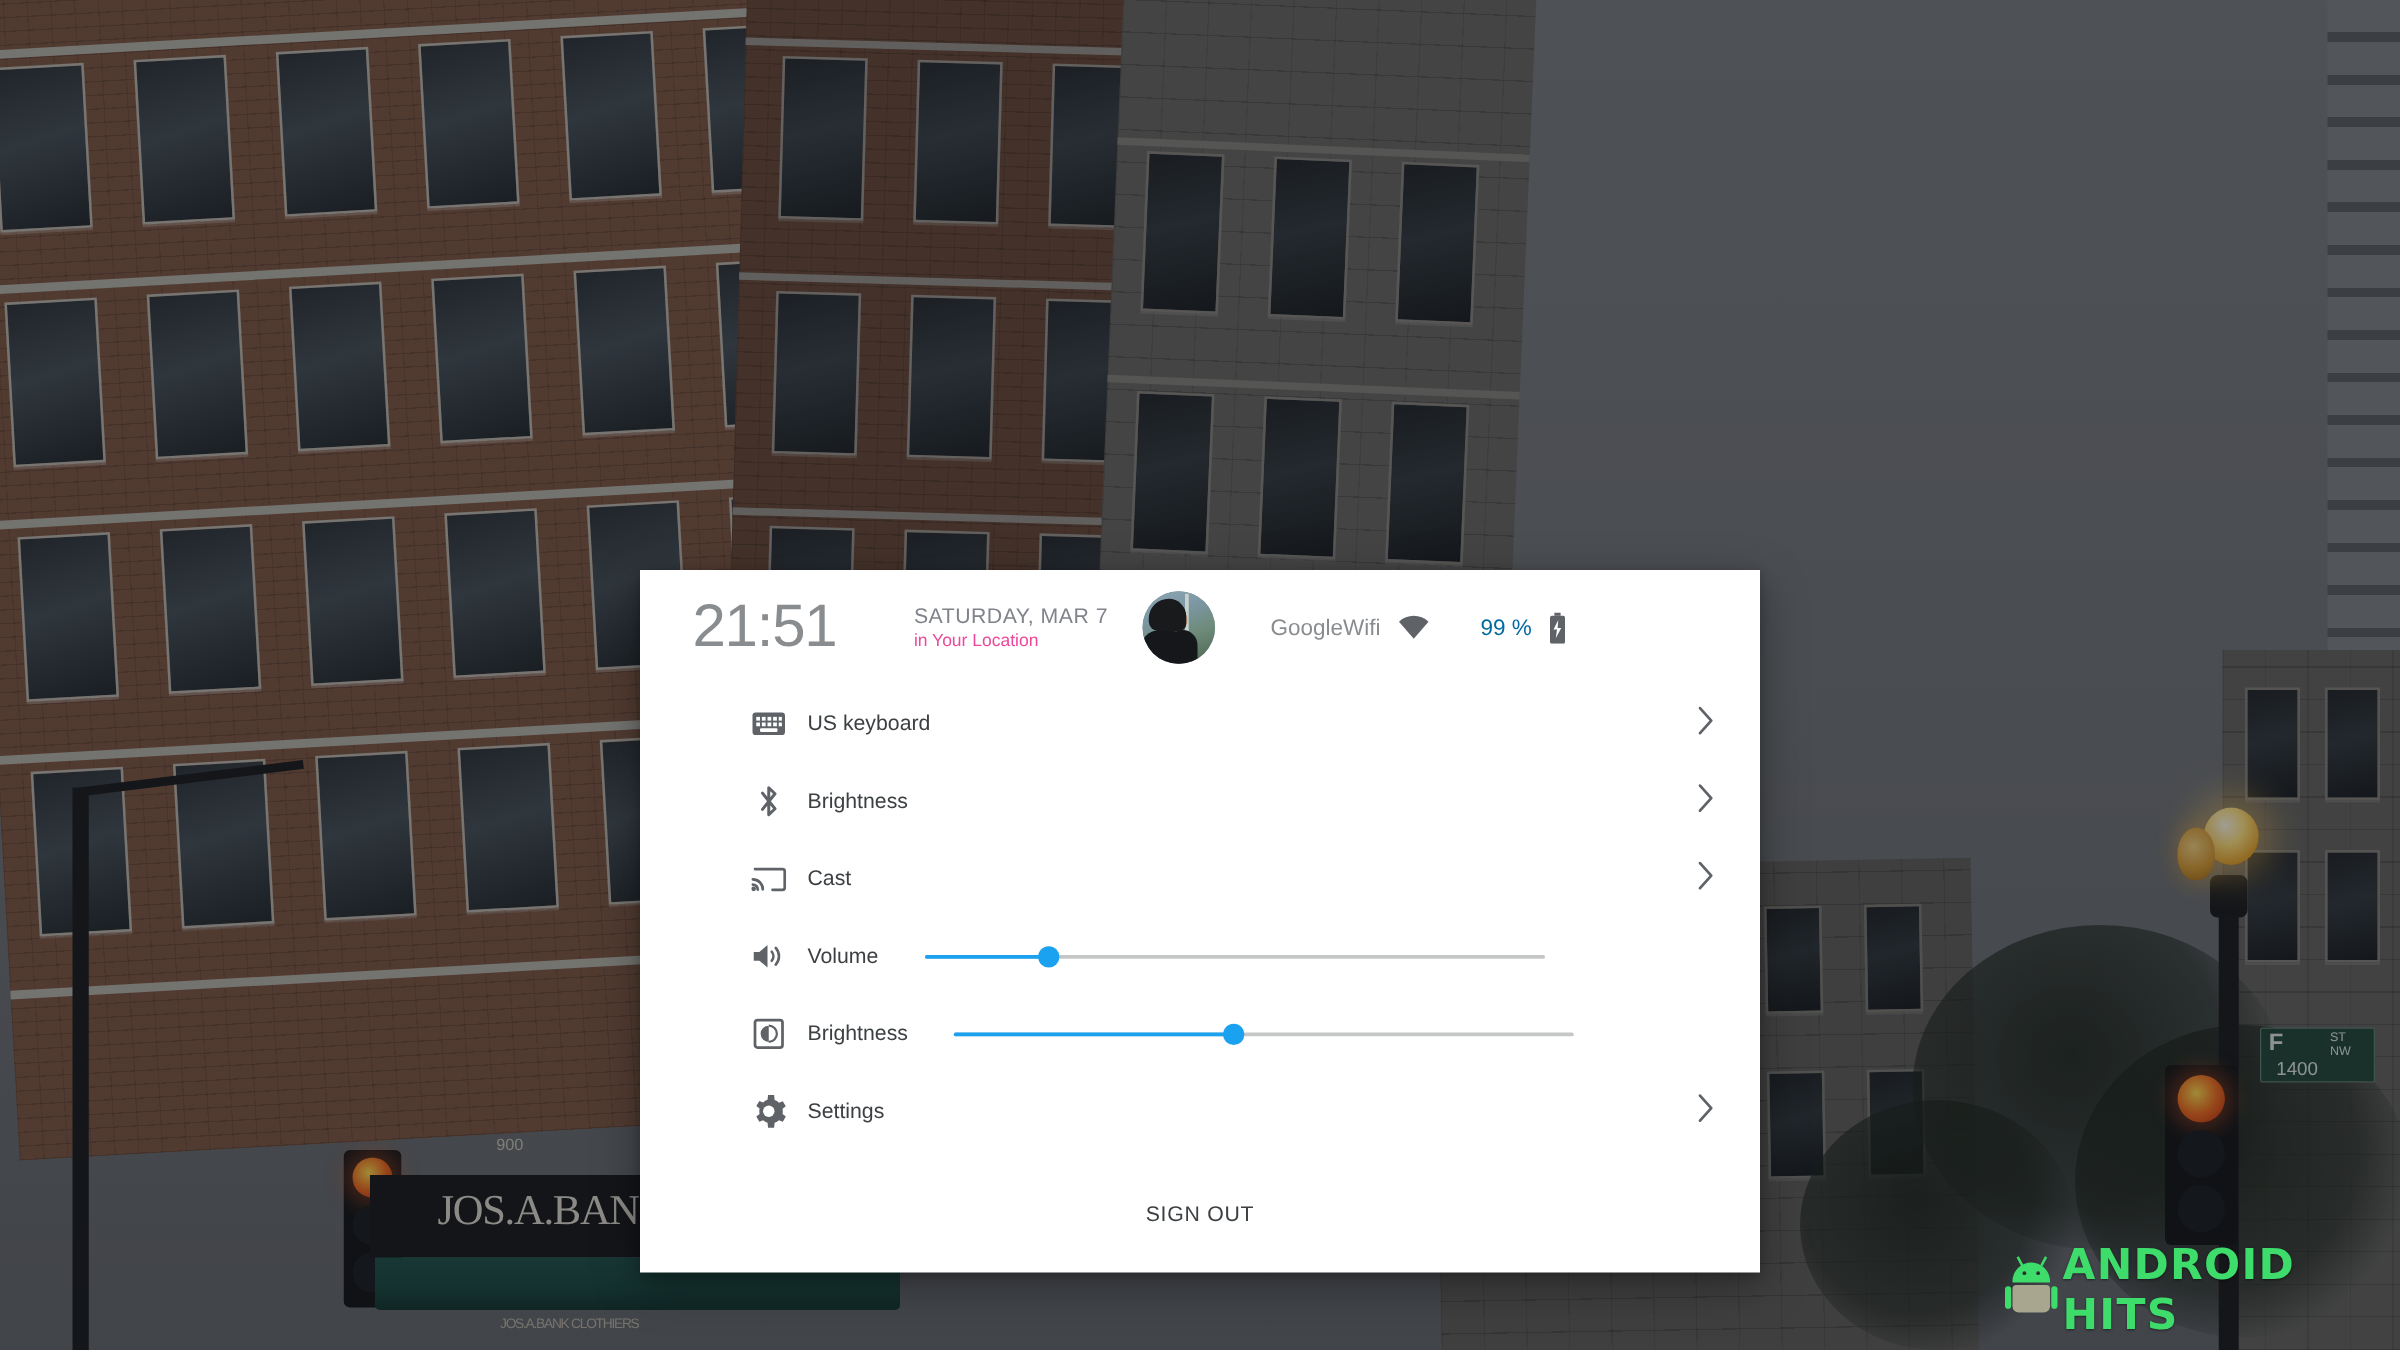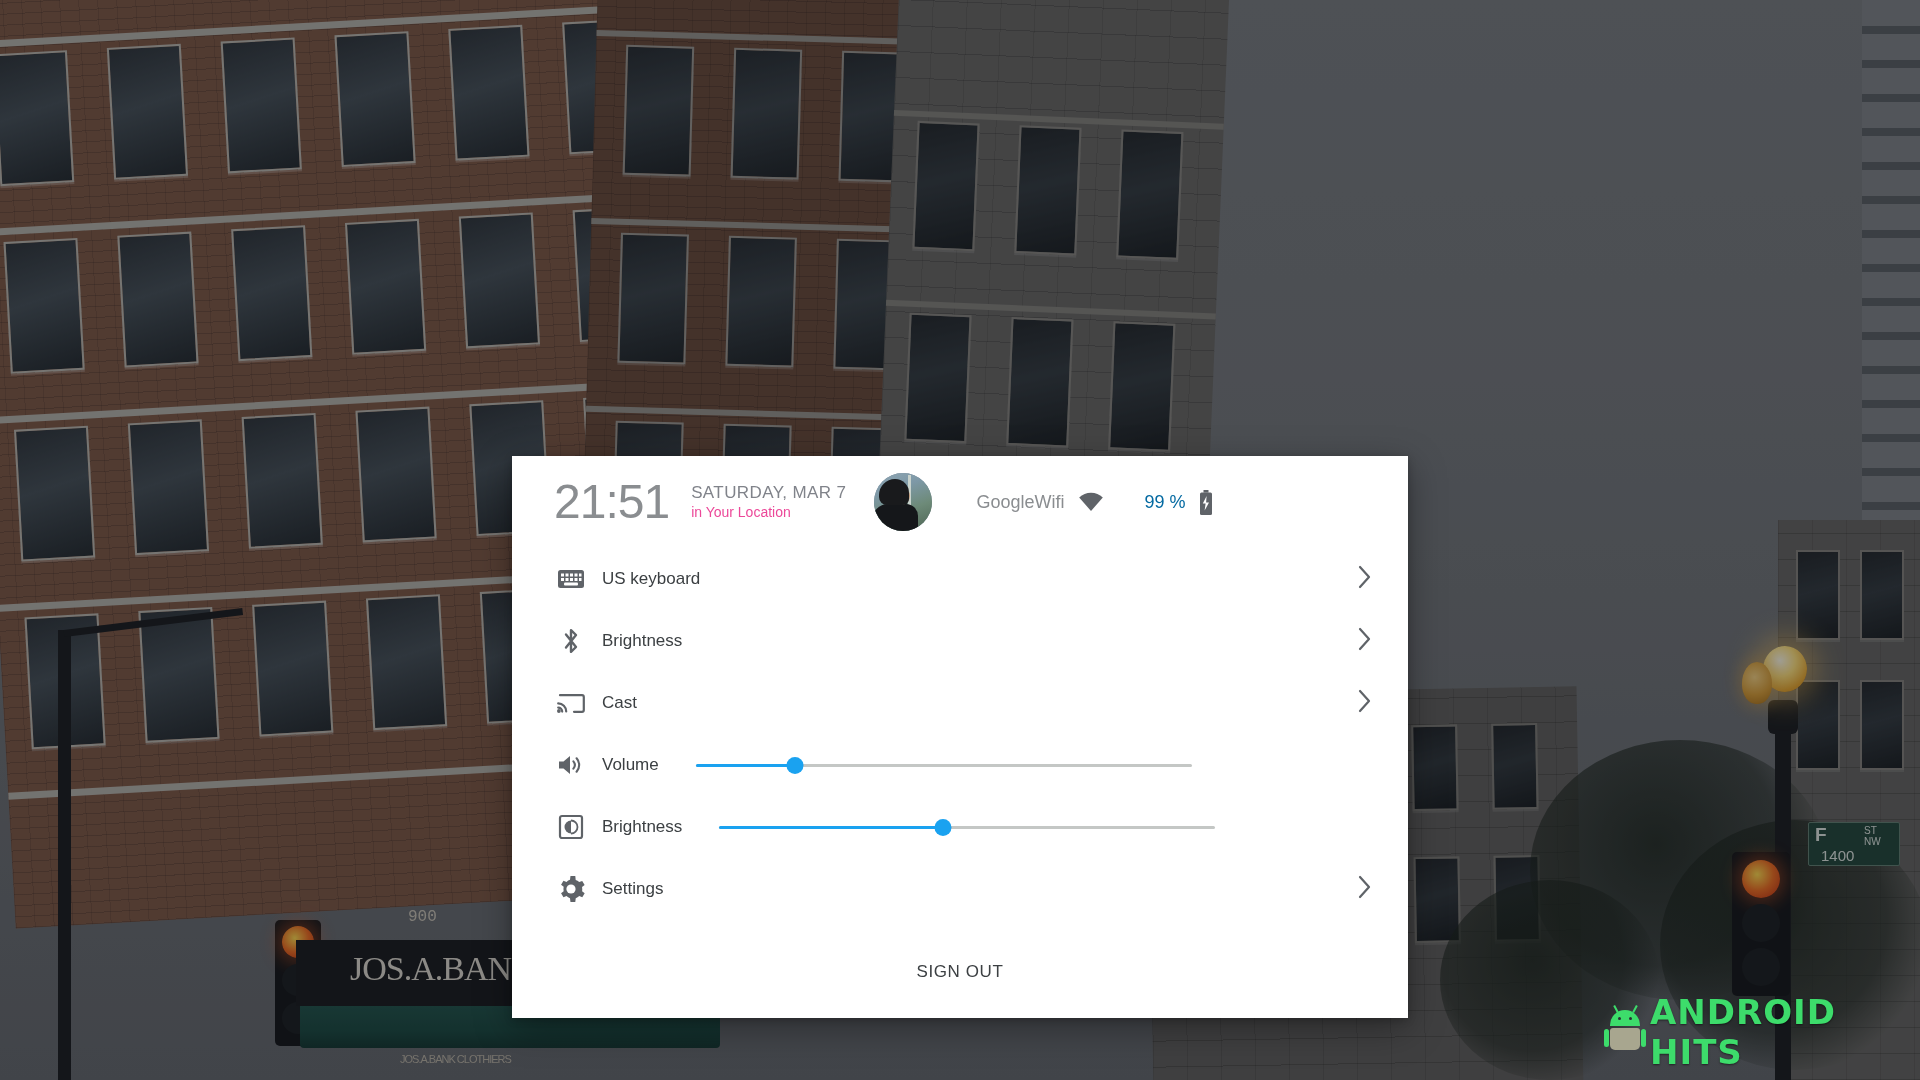--- a/index.html
+++ b/index.html
@@ -123,21 +123,21 @@
   }
 
   
   #tray-header {
     display:flex; align-items:center; height:92px; padding:0 0 0 42px;
   }
   .clock {
     font-size:48px; color:#8a8d90; font-weight:300;
     letter-spacing:-1px; line-height:1; margin-right:22px;
   }
-  .datewrap { display:flex; flex-direction:column; justify-content:center; line-height:1.22; }
+  .datewrap { display:flex; flex-direction:column; justify-content:center; line-height:1.22;margin-left:40px; }
   .date-line { font-size:17px; color:#80838a; letter-spacing:.4px; }
   .loc-line  { font-size:14px; color:#ec4899; }
 
   .avatar {
     width:58px; height:58px; border-radius:50%; margin-left:28px;
     overflow:hidden; position:relative; flex:0 0 auto;
     background:#6f8191;
   }
   .avatar .av-sky {
     position:absolute; inset:0;
@@ -159,21 +159,21 @@
 
   .netstatus {
     margin-left:44px; display:flex; align-items:center; gap:14px;
   }
   .net-name { font-size:18px; color:#8a8d90; }
   .batt-pct { font-size:18px; color:#0369a1; margin-left:26px; }
 
   
   .row {
     display:flex; align-items:center; height:62px; padding:0 32px 0 42px;
-    position:relative; cursor:default;
+    position:relative; cursor:default;margin-left:44px;
   }
   .row .ic {
     width:34px; height:34px; flex:0 0 auto;
     display:flex; align-items:center; justify-content:center;
     margin-right:14px;
   }
   .row .lbl { font-size:17px; color:#3c4043; flex:0 0 auto; }
   .chev { position:absolute; right:36px; top:50%; transform:translateY(-50%); }
 
   
@@ -311,21 +311,21 @@
   <div class="pole" style="left:64px; top:630px; width:180px; height:7px; transform:rotate(-7deg); transform-origin:left center;"></div>
   <div class="tlbox" style="left:275px; top:920px; width:46px; height:126px;"></div>
   <div class="tlamp red" style="left:282px; top:926px; width:32px; height:32px;"></div>
   <div class="tlamp" style="left:282px; top:964px; width:32px; height:32px;"></div>
   <div class="tlamp" style="left:282px; top:1002px; width:32px; height:32px;"></div>
 
   <div class="shopband" style="left:296px; top:940px; width:420px; height:66px;"></div>
   <div class="shopsign" style="left:350px; top:950px; font-size:34px;">JOS.A.BANK</div>
   <div class="awning" style="left:300px; top:1006px; width:420px; height:42px;"></div>
   <div class="shopsign" style="left:400px; top:1053px; font-size:11px; color:#b9b2a4; font-family:'Liberation Sans',sans-serif;">JOS.A.BANK CLOTHIERS</div>
-  <div style="position:absolute; left:408px; top:908px; font-size:16px; color:#c9c3b6; font-family:Liberation Mono, monospace;">900</div>
+  <div style="position:absolute; left:397px; top:908px; font-size:13px; color:#c9c3b6; font-family:Liberation Sans, sans-serif;">900</div>
 
   <div class="bg-dim"></div>
 </div>
 
 <div id="watermark">
   <div class="droid">
     <div class="ant l"></div>
       <div class="ant r"></div>
     <div class="head"></div>
       <div class="eye l"></div>

